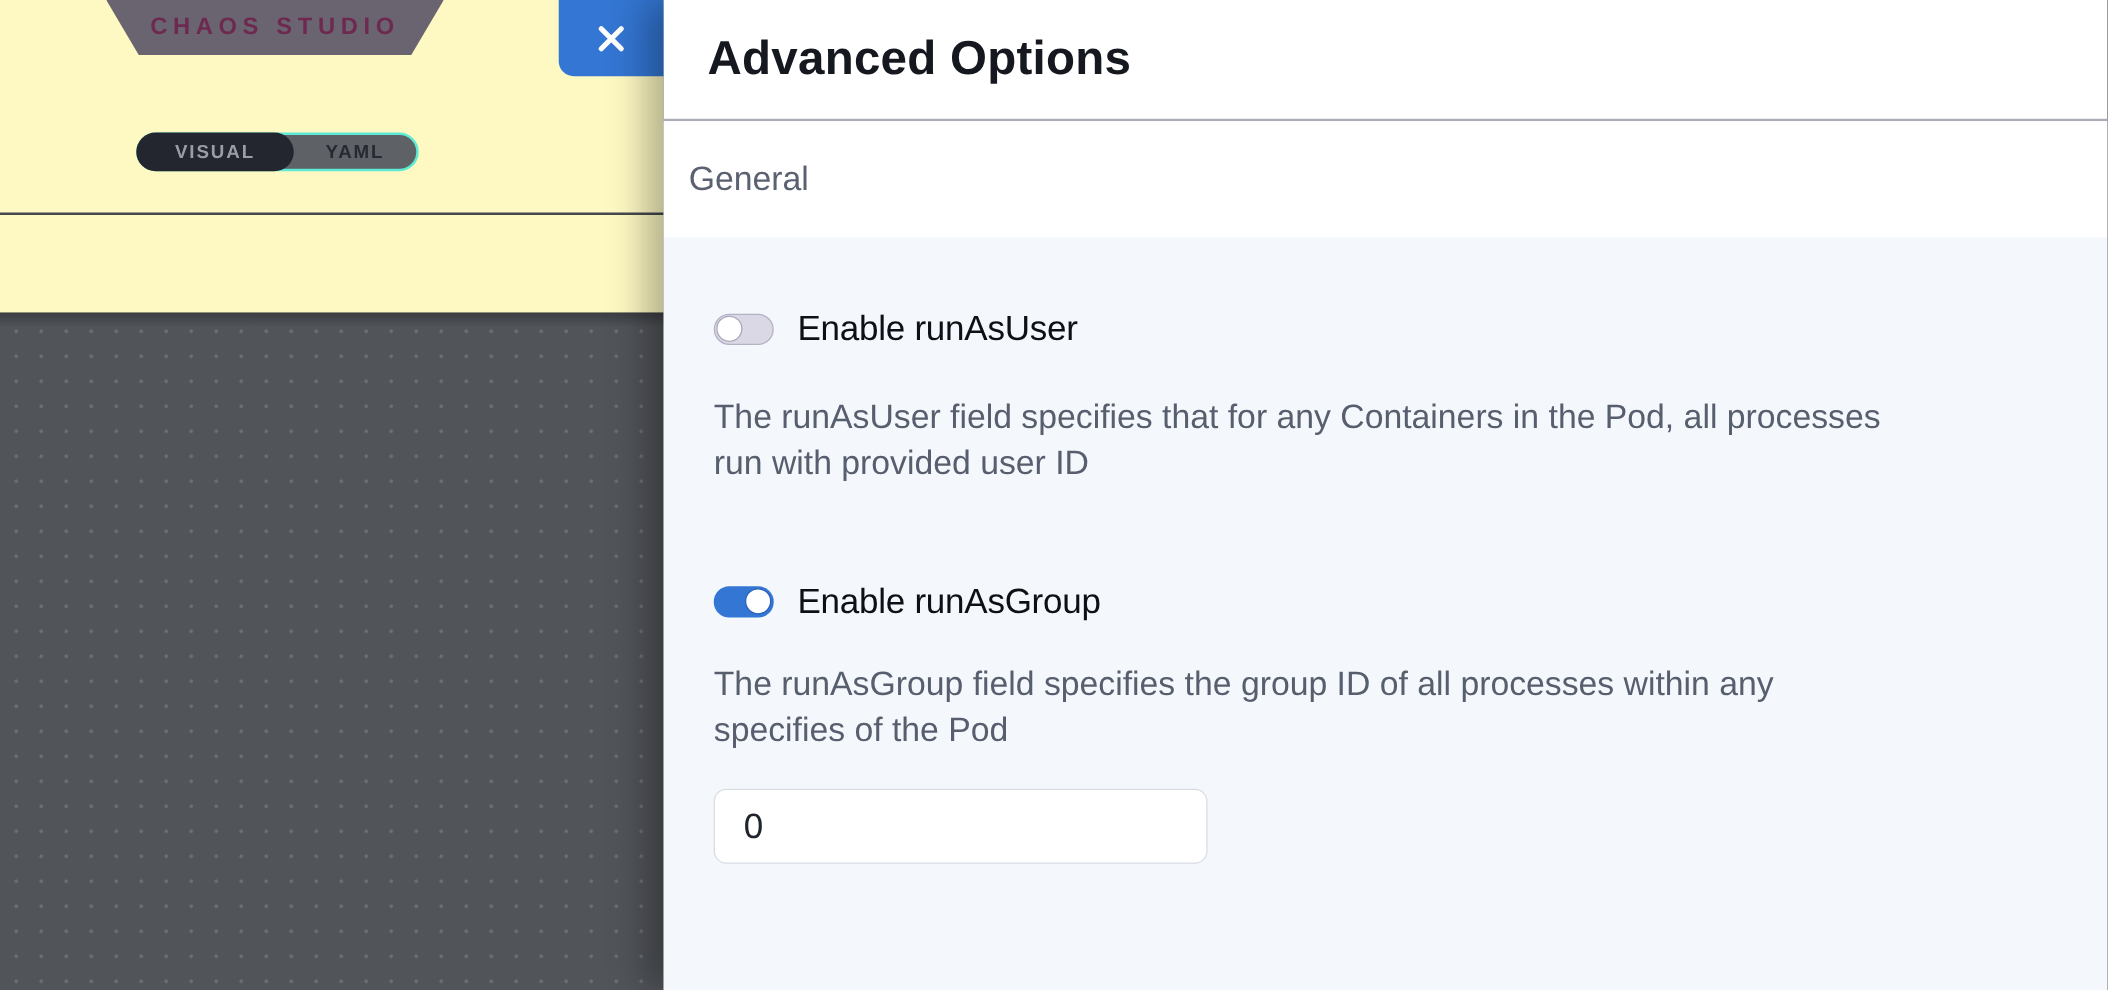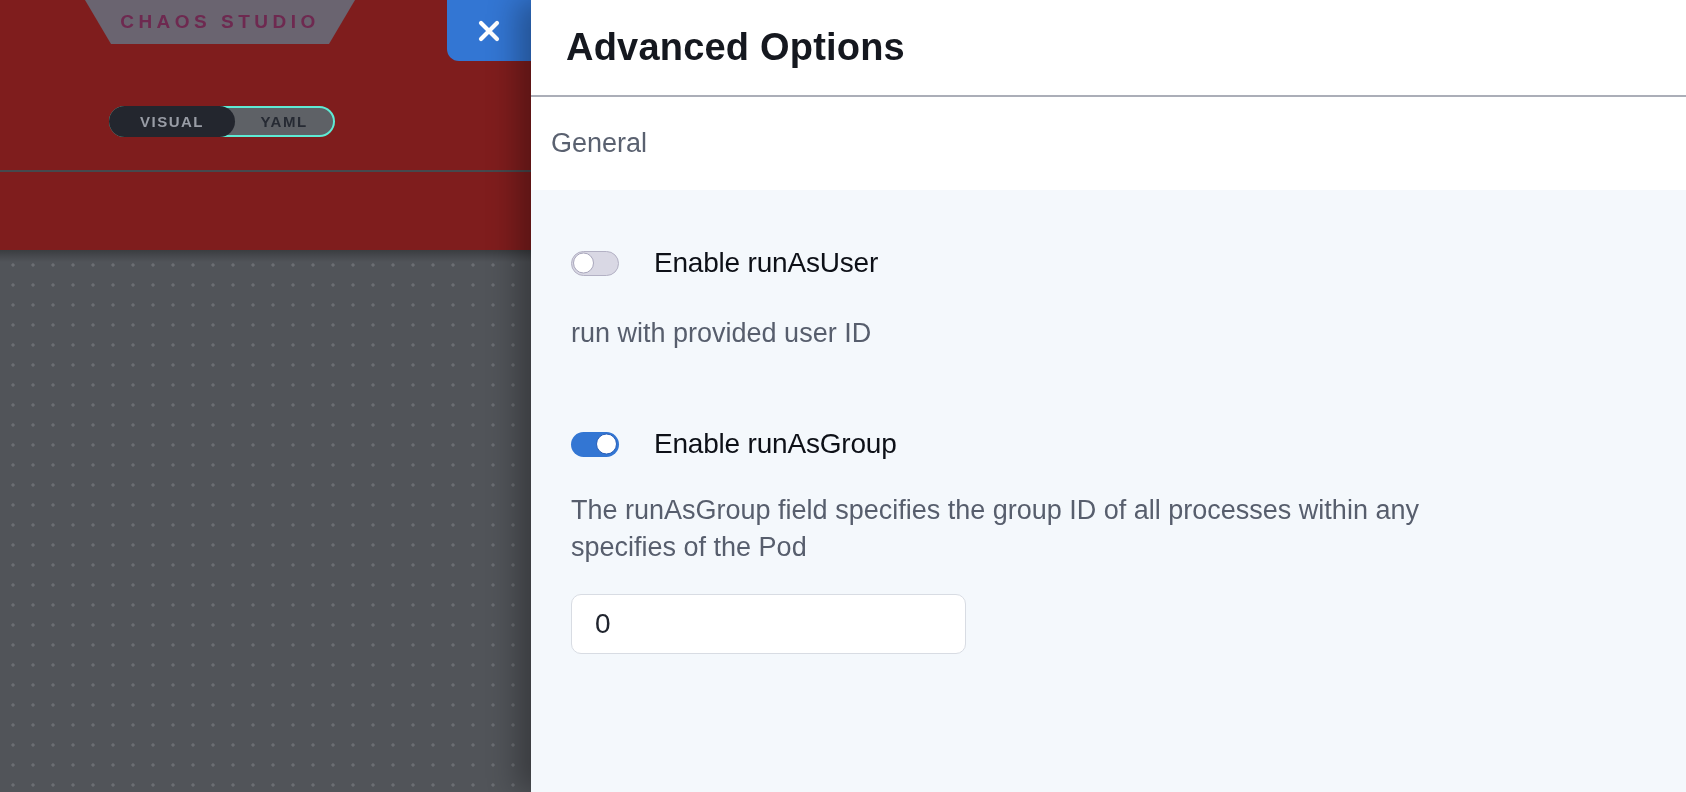--- a/index.html
+++ b/index.html
@@ -1,20 +1,20 @@
 <!DOCTYPE html>
 <html><head>
 <meta charset="utf-8">
 <style>
   * { margin: 0; padding: 0; box-sizing: border-box; }
   html, body { width: 1686px; height: 792px; background: #515459; font-family: "Liberation Sans", sans-serif; }
   .screen { position: relative; width: 1686px; height: 792px; overflow: hidden; }
 
   
-  .left-region { position: absolute; left: 0; top: 0; width: 531px; height: 792px; background: #7f1d1d; }
+  .left-region { position: absolute; left: 0; top: 0; width: 531px; height: 792px; background: #fef9c3; }
 
   .brand-banner {
     position: absolute; left: 85px; top: 0; width: 270px; height: 44px;
     background: #6a6470;
     clip-path: polygon(0 0, 100% 0, calc(100% - 26px) 100%, 26px 100%);
     display: flex; align-items: center; justify-content: center;
   }
   .brand-banner span {
     font-size: 19px; font-weight: 700; letter-spacing: 4.5px; color: #6e2950;
   }
@@ -72,21 +72,21 @@
   }
   .tab.active::after {
     content: ""; position: absolute; left: 0; right: 0; bottom: -5px; height: 10px;
     border-radius: 5px; background: #3376d3;
   }
 
   .drawer-content {
     height: 604px; background: #f4f8fc; padding: 57px 40px 0 40px;
   }
 
-  .toggle-row { display: flex; align-items: center; gap: 16px; }
+  .toggle-row { display: flex; align-items: center; }
   .switch {
     position: relative; width: 48px; height: 25px; border-radius: 13px; cursor: pointer; flex: 0 0 auto;
   }
   .switch .knob {
     position: absolute; top: 50%; transform: translateY(-50%);
     width: 21px; height: 21px; border-radius: 50%; background: #ffffff;
   }
   .switch.off { background: #d9d8e4; border: 1.5px solid #b3b1c4; }
   .switch.off .knob { left: 1px; border: 1.5px solid #a9a7bc; }
   .switch.on { background: #3376d3; }
@@ -146,20 +146,21 @@
     <div class="drawer-content">
 
       <div class="group-1">
         <div class="toggle-row">
           <div class="switch off">
             <div class="knob"></div>
           </div>
           <div class="toggle-label">Enable runAsUser</div>
         </div>
         <div class="desc">
+          <div>The runAsUser field specifies that for any Containers in the Pod, all processes</div>
           <div>run with provided user ID</div>
         </div>
       </div>
 
       <div class="group-2">
         <div class="toggle-row">
           <div class="switch on">
             <div class="knob"></div>
           </div>
           <div class="toggle-label">Enable runAsGroup</div>

